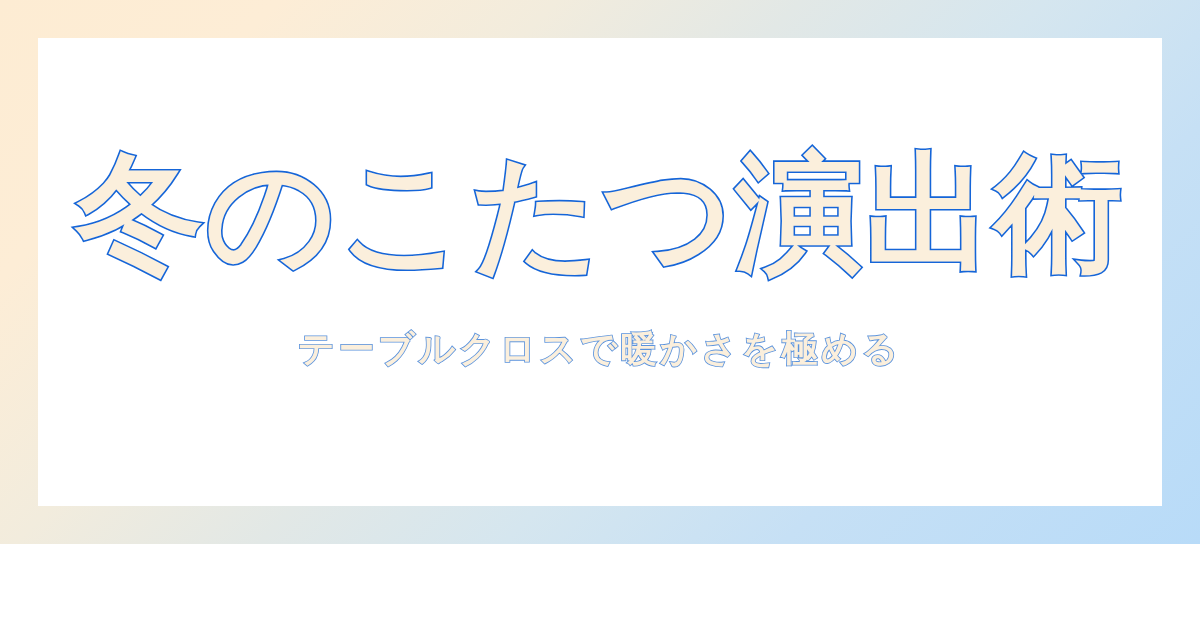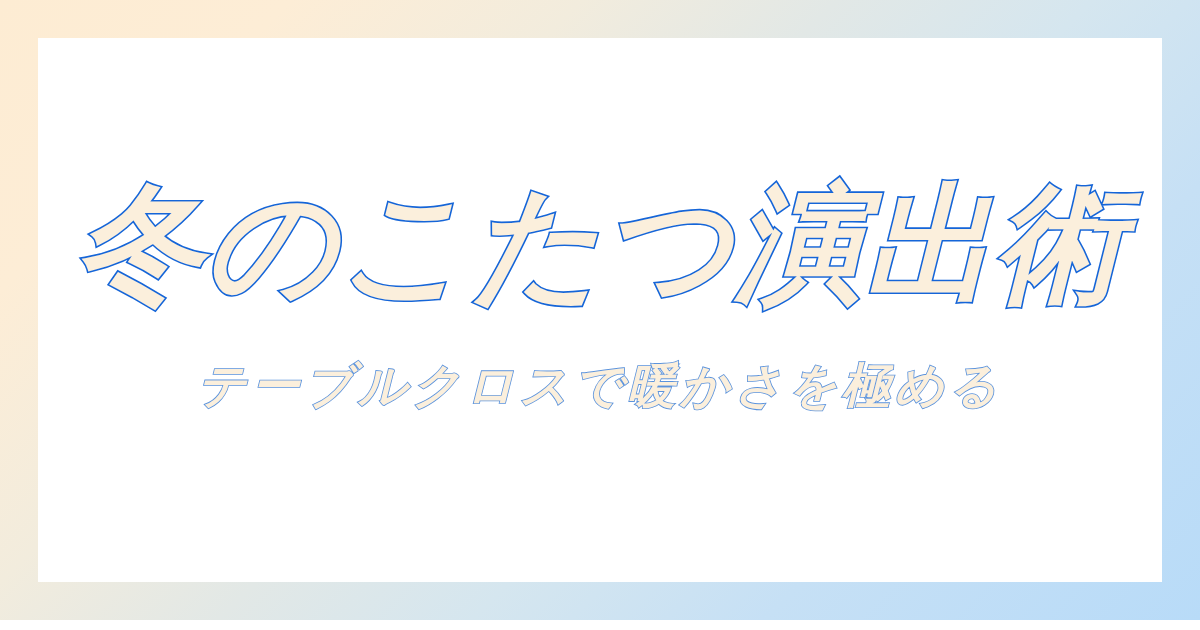--- a/index.html
+++ b/index.html
@@ -11,33 +11,32 @@
     width: 1200px;
     height: 630px;
     overflow: hidden;
     font-family: "DejaVu Sans", "Liberation Sans", sans-serif;
   }
 
   
   .poster {
     position: relative;
     width: 1200px;
-    height: 620px;
+    height: 544px;
     box-sizing: border-box;
     background: linear-gradient(
         135deg,
         #fdecd3 0%,
         #fdedd6 16%,
         #f2ecdd 32%,
         #e2e8e6 46%,
         #d5e6ef 60%,
         #c6e0f5 76%,
         #b8dbf8 100%);
     padding: 38px;
-    font-style: italic;
   }
 
   
   .card {
     position: relative;
     width: 100%;
     height: 100%;
     background: #ffffff;
     box-sizing: border-box;
     display: flex;
@@ -84,21 +83,21 @@
   .subtitle-wrap {
     position: relative;
     width: 100%;
     text-align: center;
     margin-top: 46px;
   }
 
   .subtitle {
     display: inline-block;
     font-family: "DejaVu Sans", "Liberation Sans", sans-serif;
-    font-size: 48px;
+    font-size: 36px;
     font-weight: 700;
     line-height: 1.2;
     letter-spacing: 0.10em;
     white-space: nowrap;
     color: #fbefdc;
     -webkit-text-stroke: 1.7px #5b93dd;
     paint-order: stroke fill;
     text-rendering: geometricPrecision;
   }
 </style>

